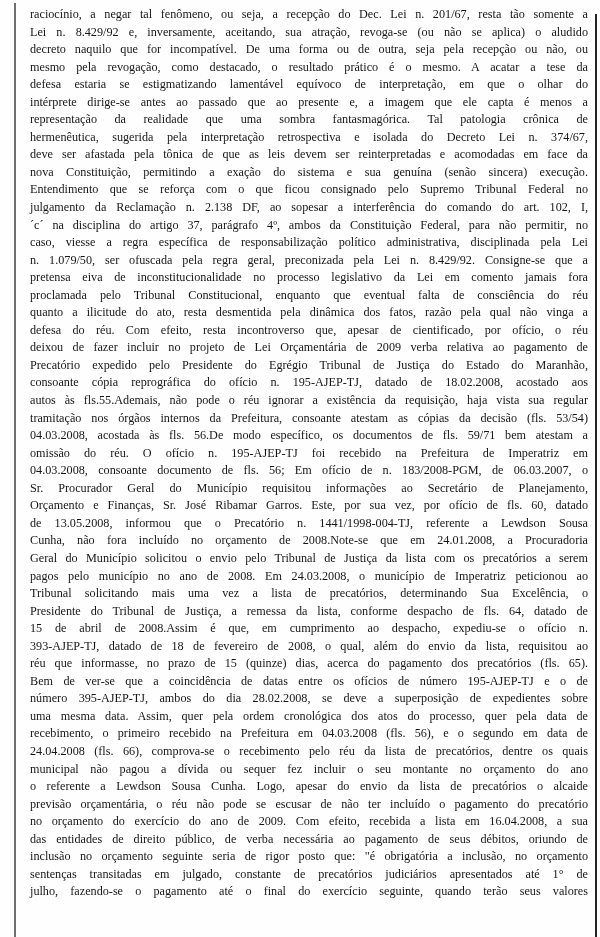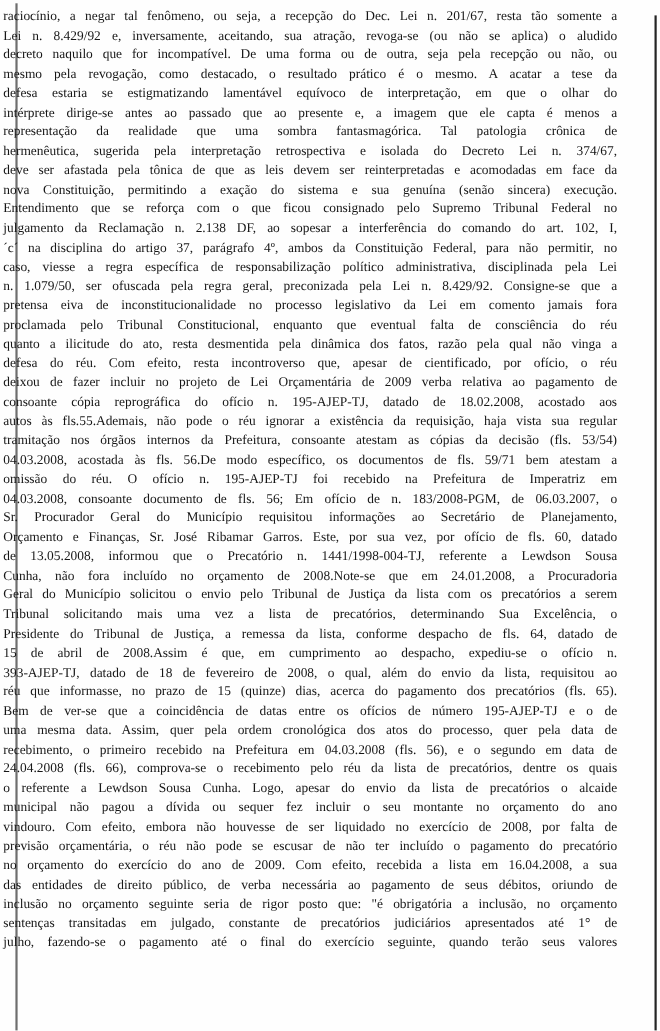--- a/index.html
+++ b/index.html
@@ -23,21 +23,21 @@
     background: var(--edge-left, #6e6e6e);
   }
   .edge-right {
     left: 595px;
     top: 14px;
     width: 2px;
     background: var(--edge-right, #242424);
   }
   .text-block {
     position: absolute;
-    left: 3px;
+    left: 30px;
     top: 6px;
     width: 558px;
   }
   .line {
     height: 17.55px;
     line-height: 17.55px;
     font-size: 12.2px;
     color: var(--ink, #161616);
     text-align: justify;
     text-align-last: justify;
@@ -64,43 +64,45 @@
       <div class="line">Entendimento que se reforça com o que ficou consignado pelo Supremo Tribunal Federal no</div>
       <div class="line">julgamento da Reclamação n. 2.138 DF, ao sopesar a interferência do comando do art. 102, I,</div>
       <div class="line">´c´ na disciplina do artigo 37, parágrafo 4º, ambos da Constituição Federal, para não permitir, no</div>
       <div class="line">caso, viesse a regra específica de responsabilização político administrativa, disciplinada pela Lei</div>
       <div class="line">n. 1.079/50, ser ofuscada pela regra geral, preconizada pela Lei n. 8.429/92. Consigne-se que a</div>
       <div class="line">pretensa eiva de inconstitucionalidade no processo legislativo da Lei em comento jamais fora</div>
       <div class="line">proclamada pelo Tribunal Constitucional, enquanto que eventual falta de consciência do réu</div>
       <div class="line">quanto a ilicitude do ato, resta desmentida pela dinâmica dos fatos, razão pela qual não vinga a</div>
       <div class="line">defesa do réu. Com efeito, resta incontroverso que, apesar de cientificado, por ofício, o réu</div>
       <div class="line">deixou de fazer incluir no projeto de Lei Orçamentária de 2009 verba relativa ao pagamento de</div>
+      <div class="line">Precatório expedido pelo Presidente do Egrégio Tribunal de Justiça do Estado do Maranhão,</div>
       <div class="line">consoante cópia reprográfica do ofício n. 195-AJEP-TJ, datado de 18.02.2008, acostado aos</div>
       <div class="line">autos às fls.55.Ademais, não pode o réu ignorar a existência da requisição, haja vista sua regular</div>
       <div class="line">tramitação nos órgãos internos da Prefeitura, consoante atestam as cópias da decisão (fls. 53/54)</div>
       <div class="line">04.03.2008, acostada às fls. 56.De modo específico, os documentos de fls. 59/71 bem atestam a</div>
       <div class="line">omissão do réu. O ofício n. 195-AJEP-TJ foi recebido na Prefeitura de Imperatriz em</div>
       <div class="line">04.03.2008, consoante documento de fls. 56; Em ofício de n. 183/2008-PGM, de 06.03.2007, o</div>
       <div class="line">Sr. Procurador Geral do Município requisitou informações ao Secretário de Planejamento,</div>
       <div class="line">Orçamento e Finanças, Sr. José Ribamar Garros. Este, por sua vez, por ofício de fls. 60, datado</div>
       <div class="line">de 13.05.2008, informou que o Precatório n. 1441/1998-004-TJ, referente a Lewdson Sousa</div>
       <div class="line">Cunha, não fora incluído no orçamento de 2008.Note-se que em 24.01.2008, a Procuradoria</div>
       <div class="line">Geral do Município solicitou o envio pelo Tribunal de Justiça da lista com os precatórios a serem</div>
+      <div class="line">pagos pelo município no ano de 2008. Em 24.03.2008, o município de Imperatriz peticionou ao</div>
       <div class="line">Tribunal solicitando mais uma vez a lista de precatórios, determinando Sua Excelência, o</div>
       <div class="line">Presidente do Tribunal de Justiça, a remessa da lista, conforme despacho de fls. 64, datado de</div>
       <div class="line">15 de abril de 2008.Assim é que, em cumprimento ao despacho, expediu-se o ofício n.</div>
       <div class="line">393-AJEP-TJ, datado de 18 de fevereiro de 2008, o qual, além do envio da lista, requisitou ao</div>
       <div class="line">réu que informasse, no prazo de 15 (quinze) dias, acerca do pagamento dos precatórios (fls. 65).</div>
       <div class="line">Bem de ver-se que a coincidência de datas entre os ofícios de número 195-AJEP-TJ e o de</div>
+      <div class="line">número 395-AJEP-TJ, ambos do dia 28.02.2008, se deve a superposição de expedientes sobre</div>
       <div class="line">uma mesma data. Assim, quer pela ordem cronológica dos atos do processo, quer pela data de</div>
       <div class="line">recebimento, o primeiro recebido na Prefeitura em 04.03.2008 (fls. 56), e o segundo em data de</div>
       <div class="line">24.04.2008 (fls. 66), comprova-se o recebimento pelo réu da lista de precatórios, dentre os quais</div>
+      <div class="line">municipal não pagou a dívida ou sequer fez incluir o seu montante no orçamento do ano</div>
       <div class="line">o referente a Lewdson Sousa Cunha. Logo, apesar do envio da lista de precatórios o alcaide</div>
-      <div class="line">municipal não pagou a dívida ou sequer fez incluir o seu montante no orçamento do ano</div>
-      <div class="line">vindouro. Com efeito, embora não houvesse de ser liquidado no exercício de 2008, por falta de</div>
       <div class="line">previsão orçamentária, o réu não pode se escusar de não ter incluído o pagamento do precatório</div>
       <div class="line">no orçamento do exercício do ano de 2009. Com efeito, recebida a lista em 16.04.2008, a sua</div>
       <div class="line">das entidades de direito público, de verba necessária ao pagamento de seus débitos, oriundo de</div>
       <div class="line">inclusão no orçamento seguinte seria de rigor posto que: "é obrigatória a inclusão, no orçamento</div>
       <div class="line">sentenças transitadas em julgado, constante de precatórios judiciários apresentados até 1° de</div>
       <div class="line">julho, fazendo-se o pagamento até o final do exercício seguinte, quando terão seus valores</div>
     </div>
 </div>
 
 </body></html>

